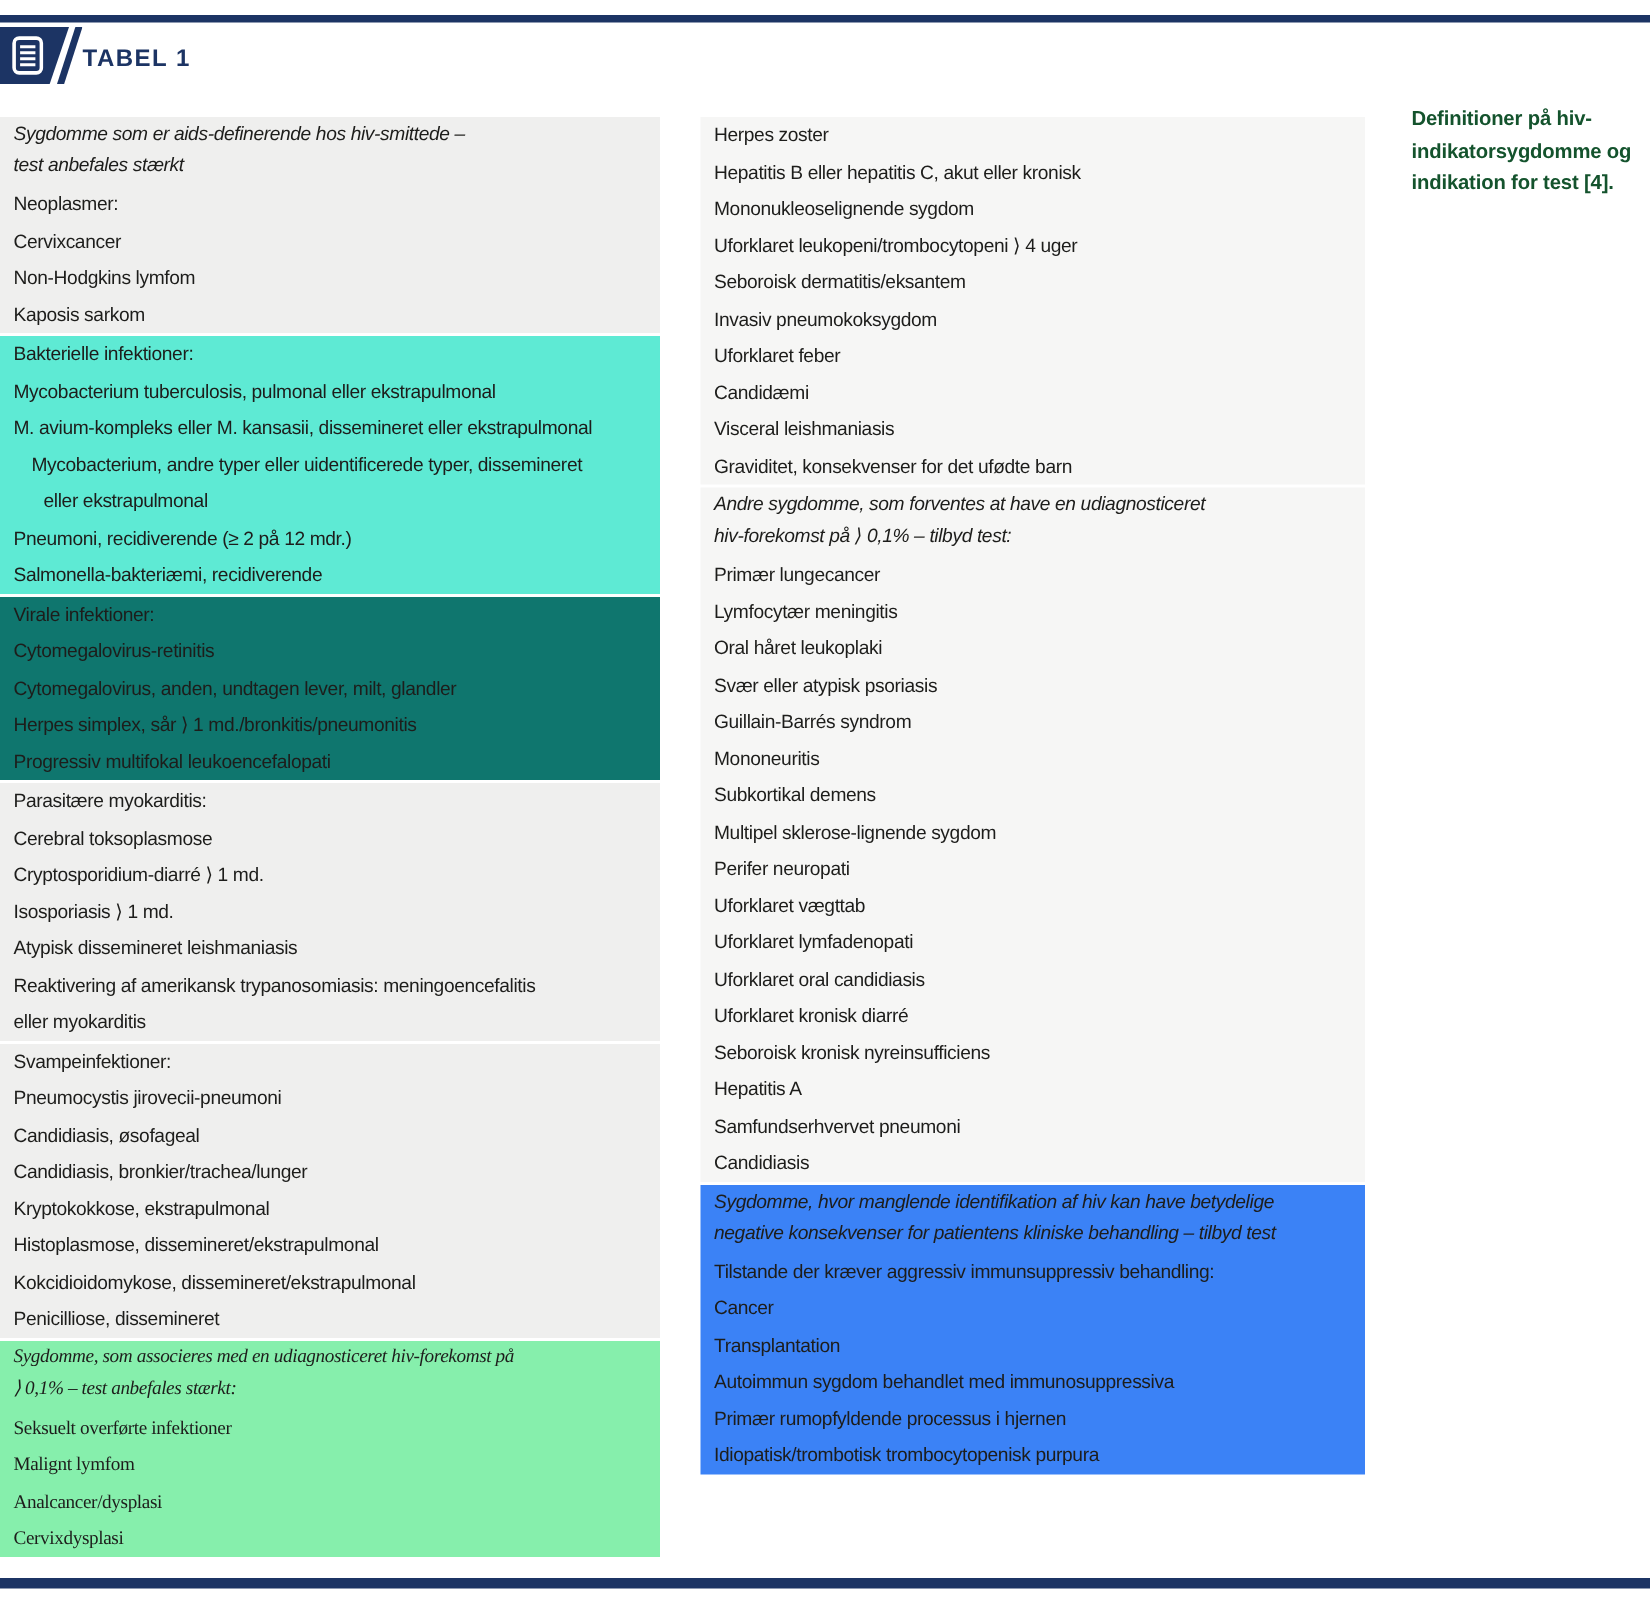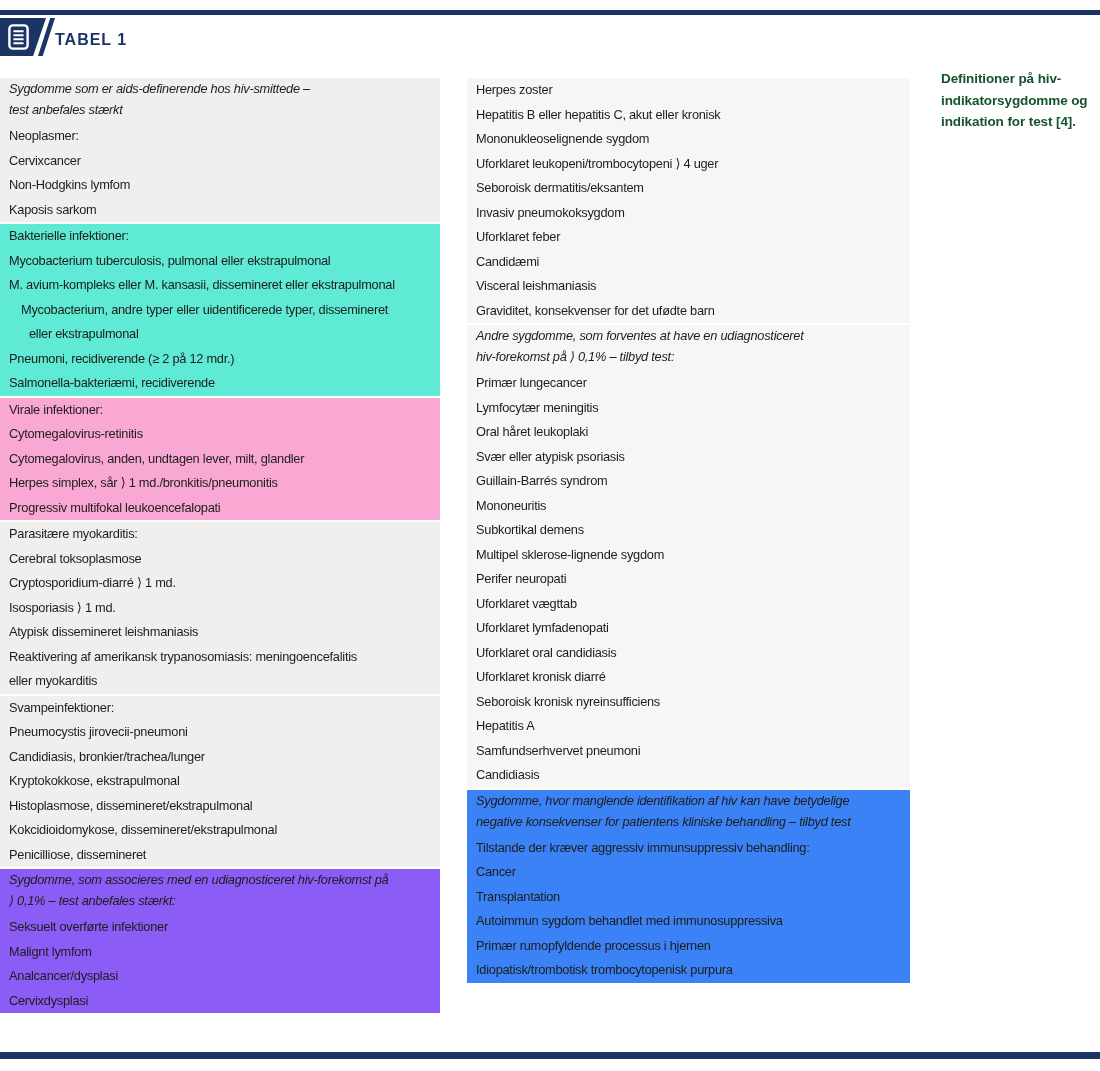--- a/index.html
+++ b/index.html
@@ -70,45 +70,46 @@
         <div class="row"><span>Kaposis sarkom</span></div>
       </div>
       <div class="group" style="background: #5eead4;">
         <div class="row"><span>Bakterielle infektioner:</span></div>
         <div class="row"><span class="em">Mycobacterium tuberculosis,</span><span> pulmonal eller ekstrapulmonal</span></div>
         <div class="row"><span class="em">M. avium</span><span>-kompleks eller </span><span class="em">M. kansasii</span><span>, dissemineret eller ekstrapulmonal</span></div>
         <div class="row hang"><span class="em">Mycobacterium</span><span>, andre typer eller uidentificerede typer, dissemineret</span><br><span>eller ekstrapulmonal</span></div>
         <div class="row"><span>Pneumoni, recidiverende (≥ 2 på 12 mdr.)</span></div>
         <div class="row"><span class="em">Salmonella</span><span>-bakteriæmi, recidiverende</span></div>
       </div>
-      <div class="group" style="background: #f9a8d4;">
+      <div class="group" style="background: #0f766e;">
         <div class="row"><span>Virale infektioner:</span></div>
         <div class="row"><span>Cytomegalovirus-retinitis</span></div>
         <div class="row"><span>Cytomegalovirus, anden, undtagen lever, milt, glandler</span></div>
         <div class="row"><span>Herpes simplex, sår ⟩ 1 md./bronkitis/pneumonitis</span></div>
         <div class="row"><span>Progressiv multifokal leukoencefalopati</span></div>
       </div>
       <div class="group" style="background: rgb(239, 239, 238);">
         <div class="row"><span>Parasitære myokarditis:</span></div>
         <div class="row"><span>Cerebral toksoplasmose</span></div>
         <div class="row"><span class="em">Cryptosporidium</span><span>-diarré ⟩ 1 md.</span></div>
         <div class="row"><span>Isosporiasis ⟩ 1 md.</span></div>
         <div class="row"><span>Atypisk dissemineret leishmaniasis</span></div>
         <div class="row"><span>Reaktivering af amerikansk trypanosomiasis: meningoencefalitis</span><br><span>eller myokarditis</span></div>
       </div>
       <div class="group" style="background: rgb(239, 239, 238);">
         <div class="row"><span>Svampeinfektioner:</span></div>
         <div class="row"><span class="em">Pneumocystis jirovecii</span><span>-pneumoni</span></div>
+        <div class="row"><span>Candidiasis, øsofageal</span></div>
         <div class="row"><span>Candidiasis, bronkier/trachea/lunger</span></div>
         <div class="row"><span>Kryptokokkose, ekstrapulmonal</span></div>
         <div class="row"><span>Histoplasmose, dissemineret/ekstrapulmonal</span></div>
         <div class="row"><span>Kokcidioidomykose, dissemineret/ekstrapulmonal</span></div>
         <div class="row"><span>Penicilliose, dissemineret</span></div>
       </div>
-      <div class="group" style="background: #8b5cf6;">
+      <div class="group" style="background: #86efac; font-family: Liberation Serif, serif;">
         <div class="row header"><span>Sygdomme, som associeres med en udiagnosticeret hiv-forekomst på</span><br><span>⟩ 0,1% – test anbefales stærkt:</span></div>
         <div class="row"><span>Seksuelt overførte infektioner</span></div>
         <div class="row"><span>Malignt lymfom</span></div>
         <div class="row"><span>Analcancer/dysplasi</span></div>
         <div class="row"><span>Cervixdysplasi</span></div>
       </div>
     </div>
   <div class="col col-mid">
       <div class="group" style="background: rgb(246, 246, 245);">
         <div class="row"><span>Herpes zoster</span></div>

